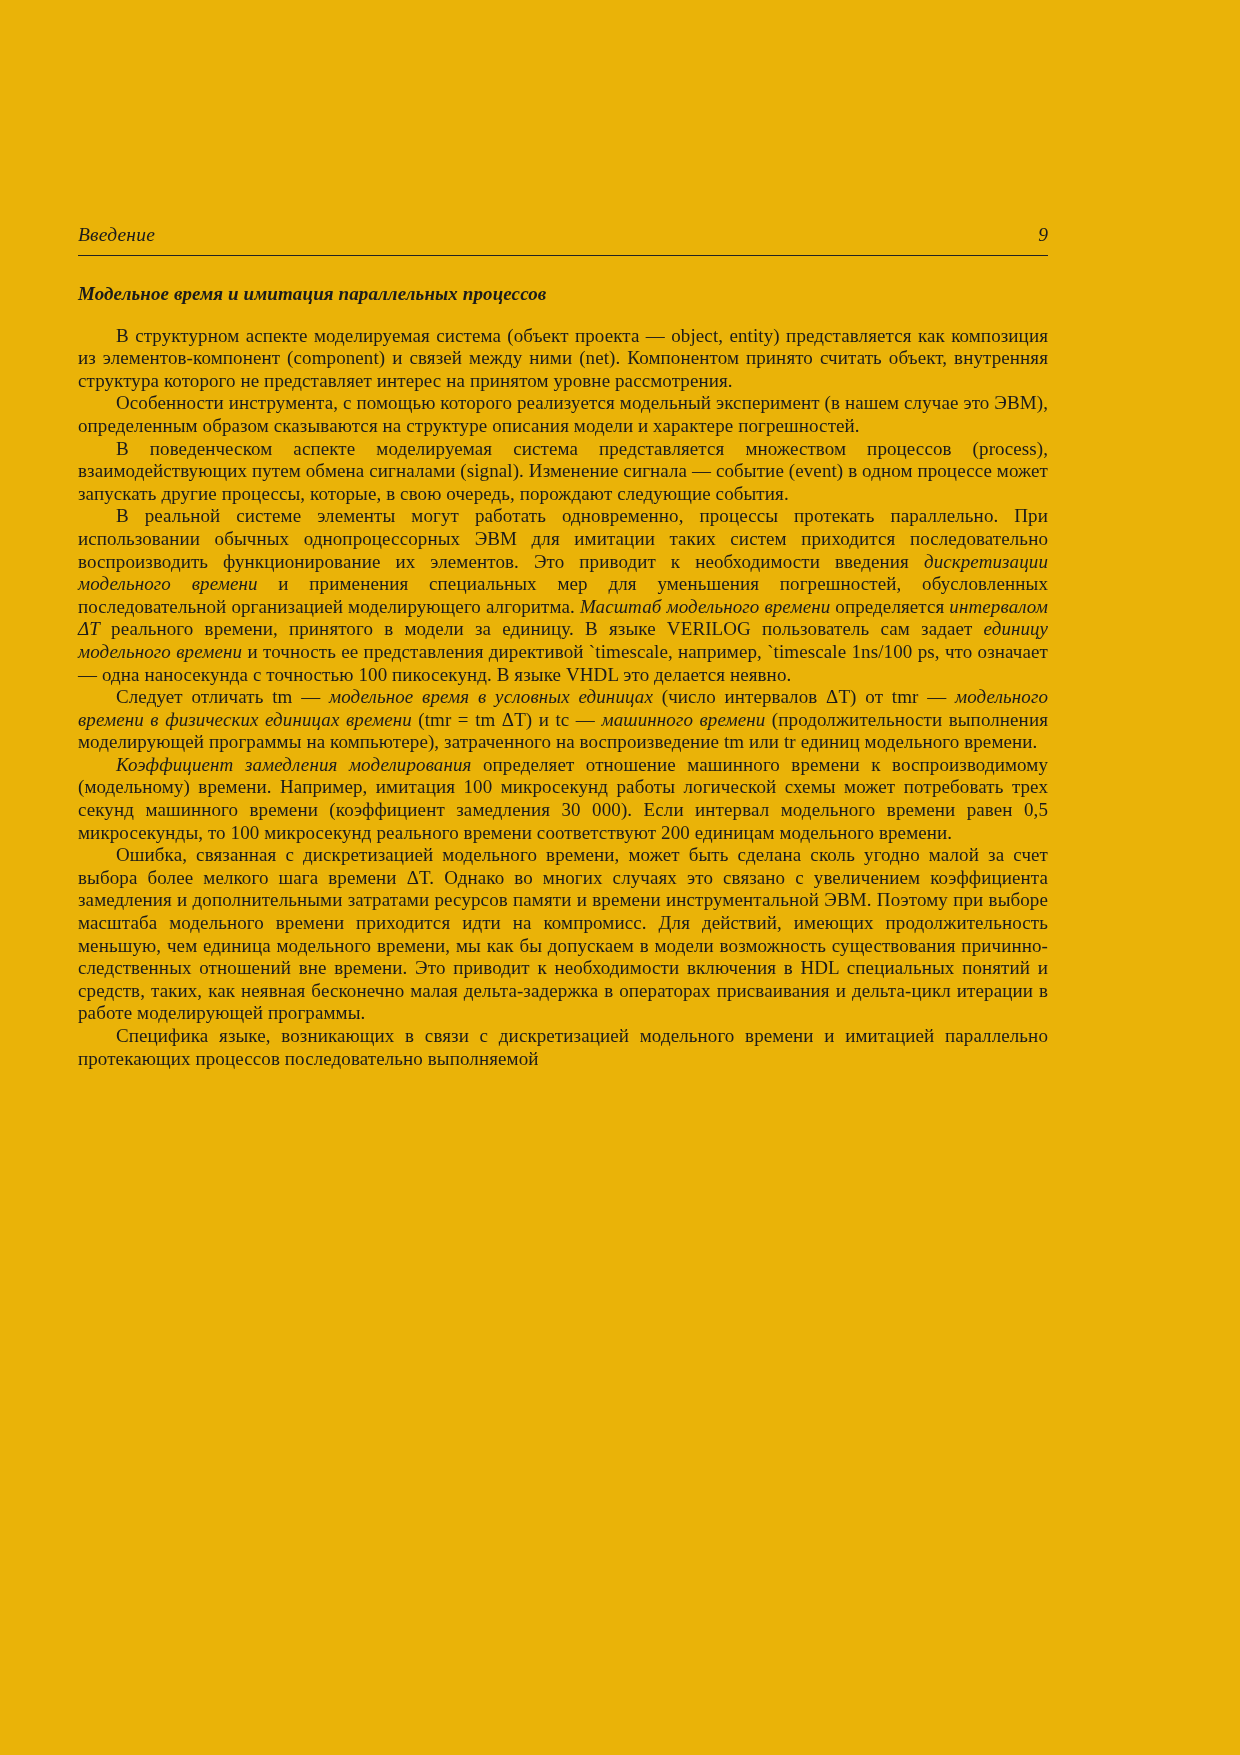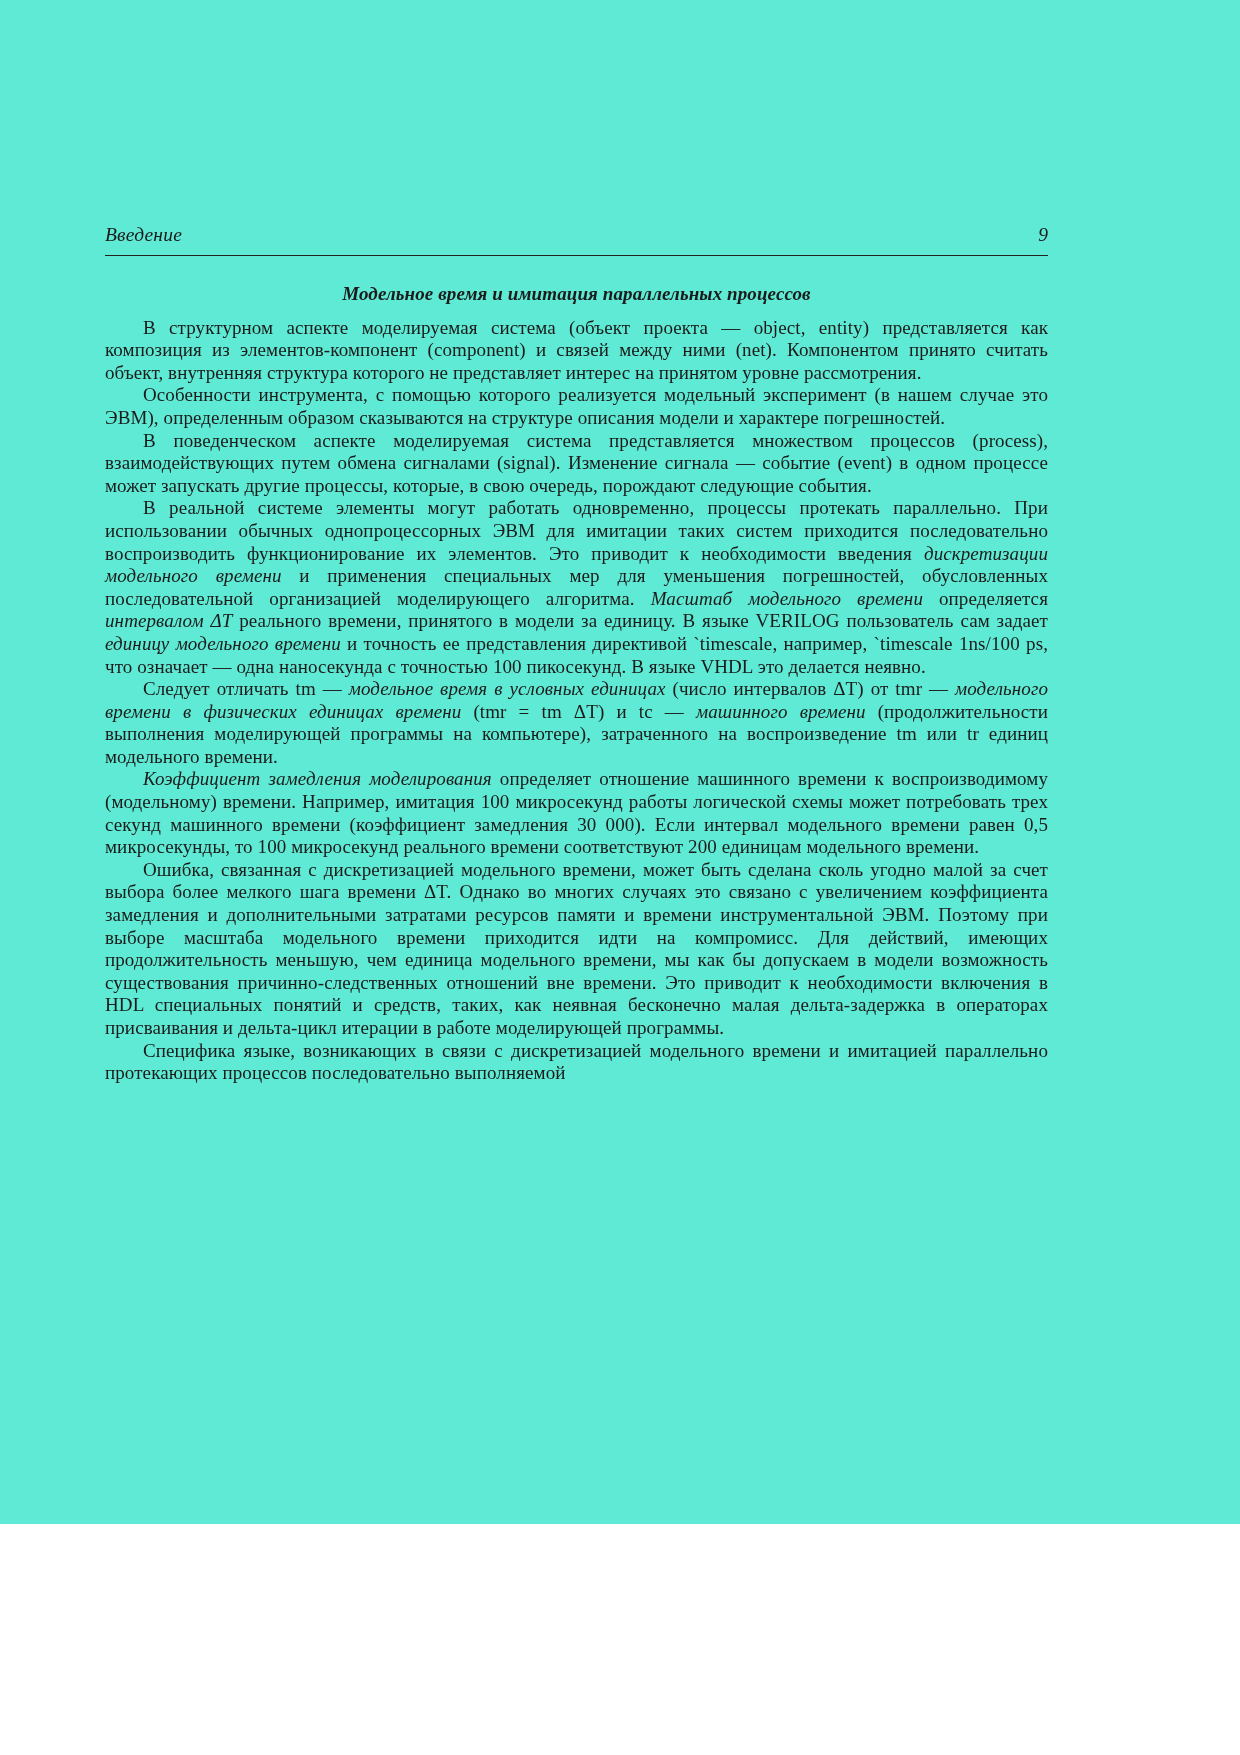--- a/index.html
+++ b/index.html
@@ -3,24 +3,24 @@
 <meta charset="utf-8">
 <style>
   html, body {
     margin: 0;
     padding: 0;
     background: #ffffff;
   }
   .book-page {
     position: relative;
     width: 1240px;
-    height: 1524px;
-    background: #5eead4;
+    height: 1755px;
+    background: #eab308;
     box-sizing: border-box;
-    padding: 224px 192px 0 105px;
+    padding: 224px 192px 0 78px;
     font-family: "Liberation Serif", "DejaVu Serif", serif;
     color: #1b1b1b;
     overflow: hidden;
   }
   .running-header {
     display: flex;
     justify-content: space-between;
     align-items: baseline;
     font-size: 19.5px;
     font-style: italic;
@@ -33,22 +33,22 @@
     font-size: 19px;
     line-height: 22.6px;
     text-align: justify;
     letter-spacing: 0.1px;
   }
   .para {
     margin: 0;
     text-indent: 38px;
   }
   .section-heading {
-    margin: 12px 0 11px 0;
-    text-align: center;
+    margin: 12px 0 19px 0;
+    text-align: left;
     text-indent: 0;
     font-size: 19px;
     font-weight: bold;
     font-style: italic;
     line-height: 22.6px;
   }
   .run-it { font-style: italic; }
   .run-b  { font-weight: bold; }
 </style>
 </head>

